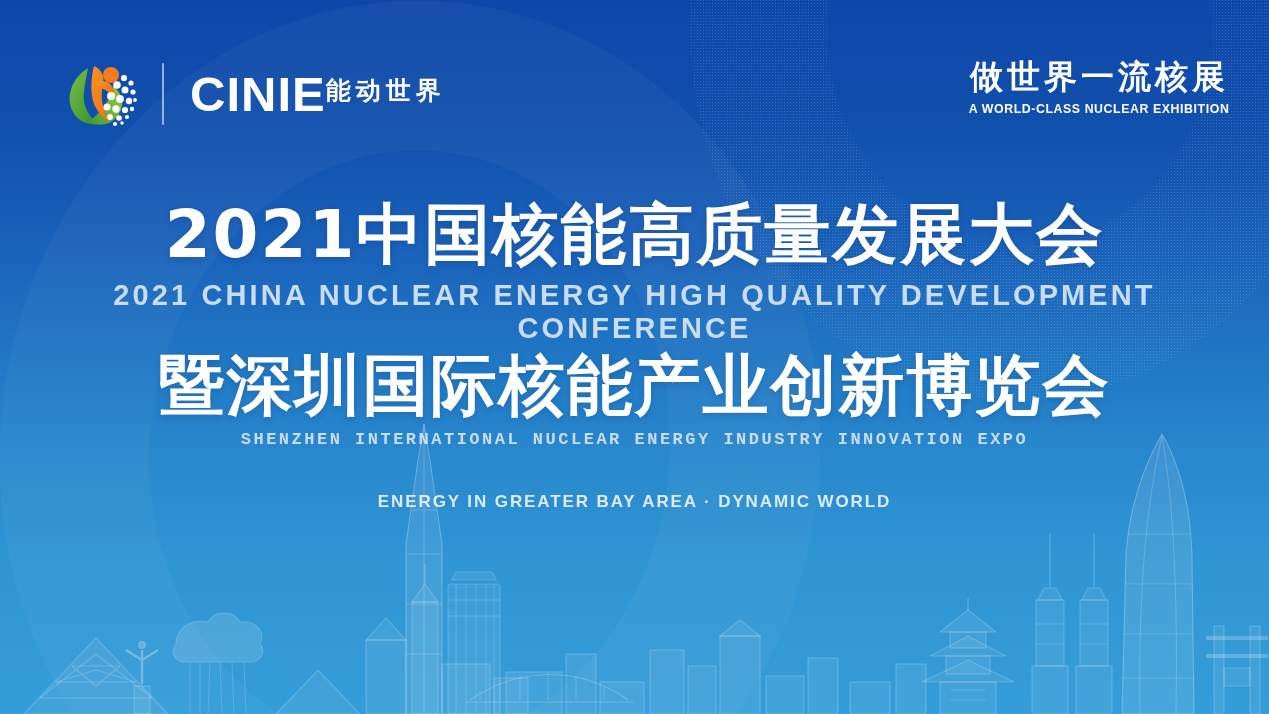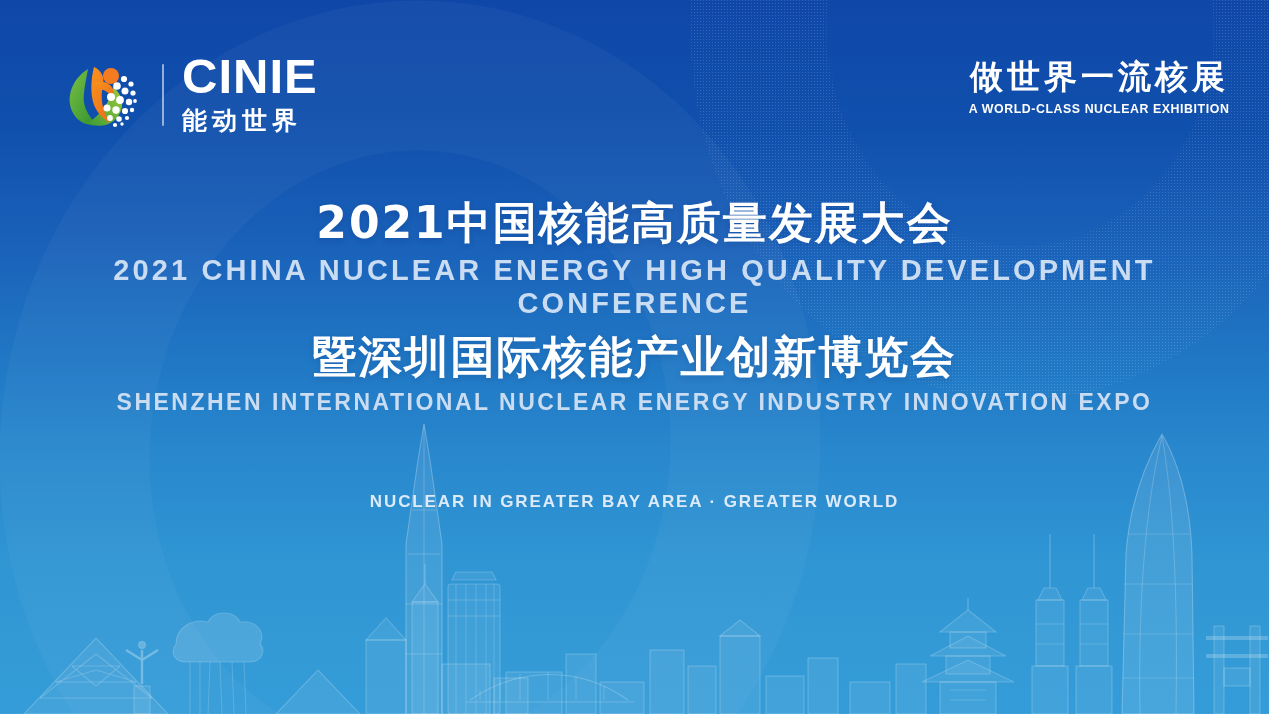--- a/index.html
+++ b/index.html
@@ -43,21 +43,21 @@
     -webkit-mask-image:radial-gradient(closest-side,transparent 58%, #000 59%, #000 100%);
     mask-image:radial-gradient(closest-side,transparent 58%, #000 59%, #000 100%);
   }
   
   .logo-block{position:absolute;left:58px;top:52px;display:flex;align-items:center;}
   .logo-mark{position:relative;width:84px;height:84px;flex:0 0 84px;}
   .logo-divider{
     width:2px;height:62px;background:rgba(255,255,255,0.55);
     margin:0 18px 0 20px;border-radius:1px;
   }
-  .logo-words{display:flex;flex-direction:column;justify-content:center;}
+  .logo-words{display:flex;justify-content:center;margin-left:8px;}
   .cinie{
     color:#ffffff;font-size:49px;font-weight:bold;line-height:0.98;
     letter-spacing:1px;font-family:"Liberation Sans",sans-serif;
   }
   .cinie-cn{
     color:#ffffff;font-size:25px;font-weight:bold;margin-top:4px;
     letter-spacing:5px;font-family:"DejaVu Sans",sans-serif;
   }
   .tagline{position:absolute;right:40px;top:58px;text-align:right;}
   .tagline-cn{
@@ -65,30 +65,30 @@
     font-family:"DejaVu Sans",sans-serif;line-height:1.15;
   }
   .tagline-en{
     color:#ffffff;font-size:13px;font-weight:bold;letter-spacing:0.6px;
     margin-top:5px;font-family:"Liberation Sans",sans-serif;
     transform:scaleX(0.95);transform-origin:right center;
   }
   
   .titles{position:absolute;left:0;right:0;top:198px;text-align:center;}
   .t-cn{
-    color:#ffffff;font-weight:bold;font-size:44px;letter-spacing:2px;
+    color:#ffffff;font-weight:bold;font-size:66px;letter-spacing:2px;
     font-family:"DejaVu Sans",sans-serif;line-height:1.12;
     text-shadow:0 2px 6px rgba(0,30,90,0.18);
   }
   .t-en{
     color:#c9dcf2;font-weight:bold;font-size:29px;letter-spacing:3.1px;
     font-family:"Liberation Sans",sans-serif;margin-top:7px;
   }
-  .t-block2{margin-top:12px;}
-  .t-en2{letter-spacing:2.5px;font-size:23px;}
+  .t-block2{margin-top:4px;}
+  .t-en2{letter-spacing:2.5px;font-size:17px;font-family:Liberation Mono, monospace;}
   
   .slogan{position:absolute;left:0;right:0;top:486px;text-align:center;}
   .slogan-cn{
     color:#ffffff;font-weight:bold;font-size:50px;letter-spacing:2px;
     font-family:"DejaVu Sans",sans-serif;line-height:1.1;
   }
   .slogan-en{
     color:#ddeaf8;font-weight:bold;font-size:17px;letter-spacing:1.9px;
     font-family:"Liberation Sans",sans-serif;margin-top:6px;
   }
@@ -178,21 +178,21 @@
   <div class="titles">
     <div class="t-cn">2021中国核能高质量发展大会</div>
     <div class="t-en">2021 CHINA NUCLEAR ENERGY HIGH QUALITY DEVELOPMENT CONFERENCE</div>
     <div class="t-block2">
       <div class="t-cn">暨深圳国际核能产业创新博览会</div>
       <div class="t-en t-en2">SHENZHEN INTERNATIONAL NUCLEAR ENERGY INDUSTRY INNOVATION EXPO</div>
     </div>
   </div>
 
   <div class="slogan">
-    <div class="slogan-en">NUCLEAR IN GREATER BAY AREA · GREATER WORLD</div>
+    <div class="slogan-en">ENERGY IN GREATER BAY AREA · DYNAMIC WORLD</div>
   </div>
 
 
   <div class="skyline">
     <svg width="1269" height="300" viewBox="0 0 1269 300">
       <g stroke="rgba(255,255,255,0.20)" fill="rgba(255,255,255,0.07)" stroke-width="1.1">
 
         <path d="M24 300 L96 224 L168 300 Z"></path>
         <path d="M40 284 L96 240 M56 268 L96 256 M72 252 L96 272" stroke="rgba(255,255,255,0.18)" fill="none"></path>
         <path d="M152 284 L96 240 M136 268 L96 256 M120 252 L96 272" stroke="rgba(255,255,255,0.18)" fill="none"></path>

